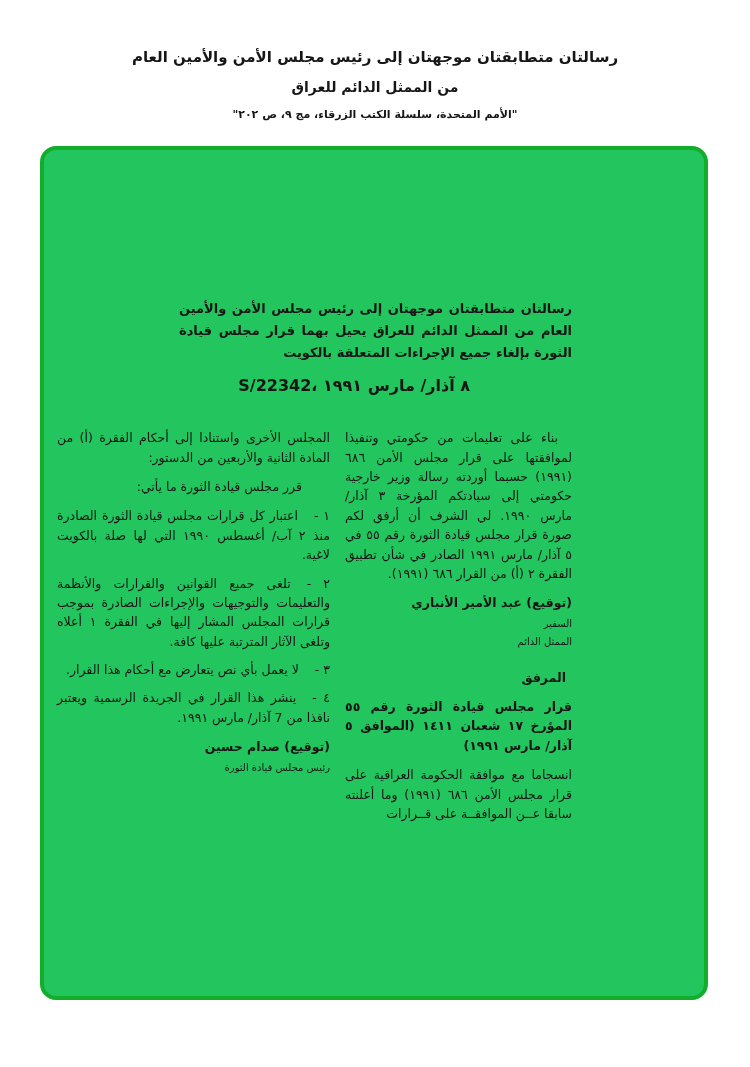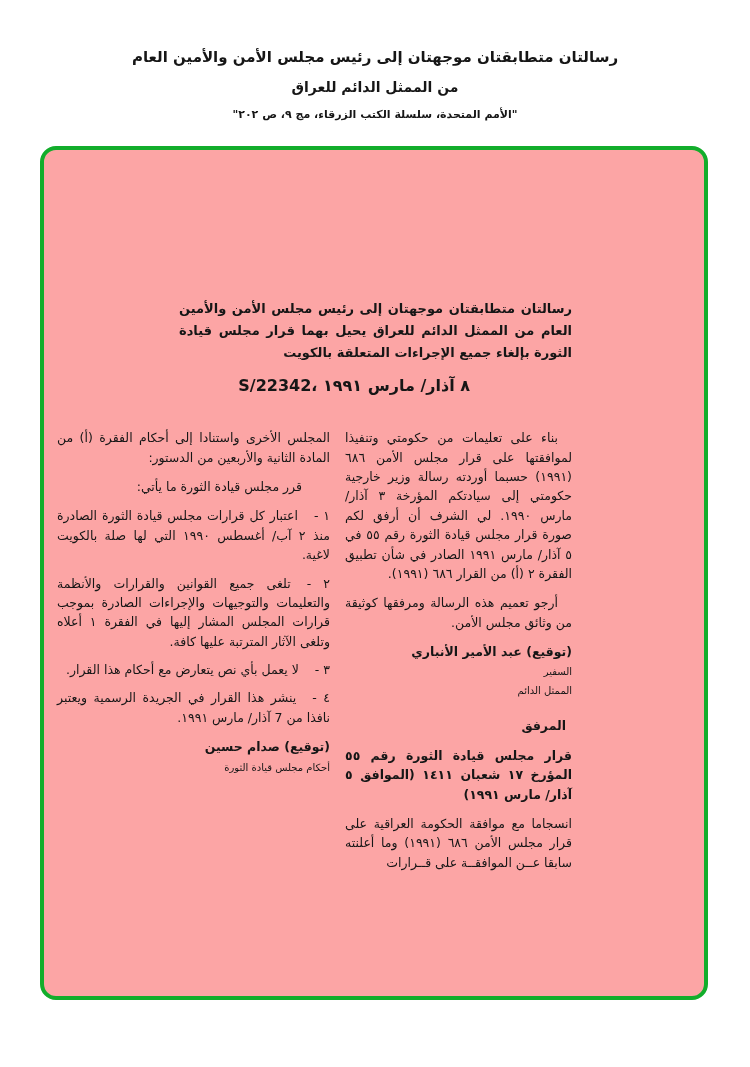--- a/index.html
+++ b/index.html
@@ -19,21 +19,21 @@
   .hdr-line2 { font-size: 14px; font-weight: bold; margin: 0 0 13px; }
   .hdr-src   { font-size: 11px; font-weight: bold; margin: 0; }
 
   
   .frame {
     position: absolute;
     left: 40px; top: 146px;
     width: 668px; height: 854px;
     border: 4px solid #12ad2b;
     border-radius: 16px;
-    background: #fca5a5;
+    background: #22c55e;
   }
 
   
   .doc {
     position: absolute;
     left: 13px; top: 148px;
     width: 515px;
     direction: rtl;
   }
   .doc-title {
@@ -83,21 +83,20 @@
 <div class="frame" style="border-color: rgb(18, 173, 43);">
   <div class="doc">
 
     <p class="doc-title">رسالتان متطابقتان موجهتان إلى رئيس مجلس الأمن والأمين العام من الممثل الدائم للعراق يحيل بهما قرار مجلس قيادة الثورة بإلغاء جميع الإجراءات المتعلقة بالكويت</p>
     <div class="doc-ref">S/22342، ٨ آذار/ مارس ١٩٩١</div>
 
     <div class="columns">
 
       <div class="col col-right">
         <p class="para indent">بناء على تعليمات من حكومتي وتنفيذا لموافقتها على قرار مجلس الأمن ٦٨٦ (١٩٩١) حسبما أوردته رسالة وزير خارجية حكومتي إلى سيادتكم المؤرخة ٣ آذار/ مارس ١٩٩٠. لي الشرف أن أرفق لكم صورة قرار مجلس قيادة الثورة رقم ٥٥ في ٥ آذار/ مارس ١٩٩١ الصادر في شأن تطبيق الفقرة ٢ (أ) من القرار ٦٨٦ (١٩٩١).</p>
-        <p class="para indent">أرجو تعميم هذه الرسالة ومرفقها كوثيقة من وثائق مجلس الأمن.</p>
 
         <div class="sig">
           <div class="sig-line">(توقيع) عبد الأمير الأنباري</div>
           <div class="sig-sub">السفير</div>
           <div class="sig-sub">الممثل الدائم</div>
         </div>
 
         <div class="annex-h">المرفق</div>
         <p class="annex-title">قرار مجلس قيادة الثورة رقم ٥٥ المؤرخ ١٧ شعبان ١٤١١ (الموافق ٥ آذار/ مارس ١٩٩١)</p>
         <p class="para">انسجاما مع موافقة الحكومة العراقية على قرار مجلس الأمن ٦٨٦ (١٩٩١) وما أعلنته سابقا عــن الموافقــة على قــرارات</p>
@@ -115,19 +114,19 @@
         </p>
         <p class="list-item">
           <span class="num">٣ -</span><span>لا يعمل بأي نص يتعارض مع أحكام هذا القرار.</span>
         </p>
         <p class="list-item">
           <span class="num">٤ -</span><span>ينشر هذا القرار في الجريدة الرسمية ويعتبر نافذا من 7 آذار/ مارس ١٩٩١.</span>
         </p>
 
         <div class="sig">
           <div class="sig-line">(توقيع) صدام حسين</div>
-          <div class="sig-sub">أحكام مجلس قيادة الثورة</div>
+          <div class="sig-sub">رئيس مجلس قيادة الثورة</div>
         </div>
       </div>
 
     </div>
   </div>
 </div>
 
 </body></html>

